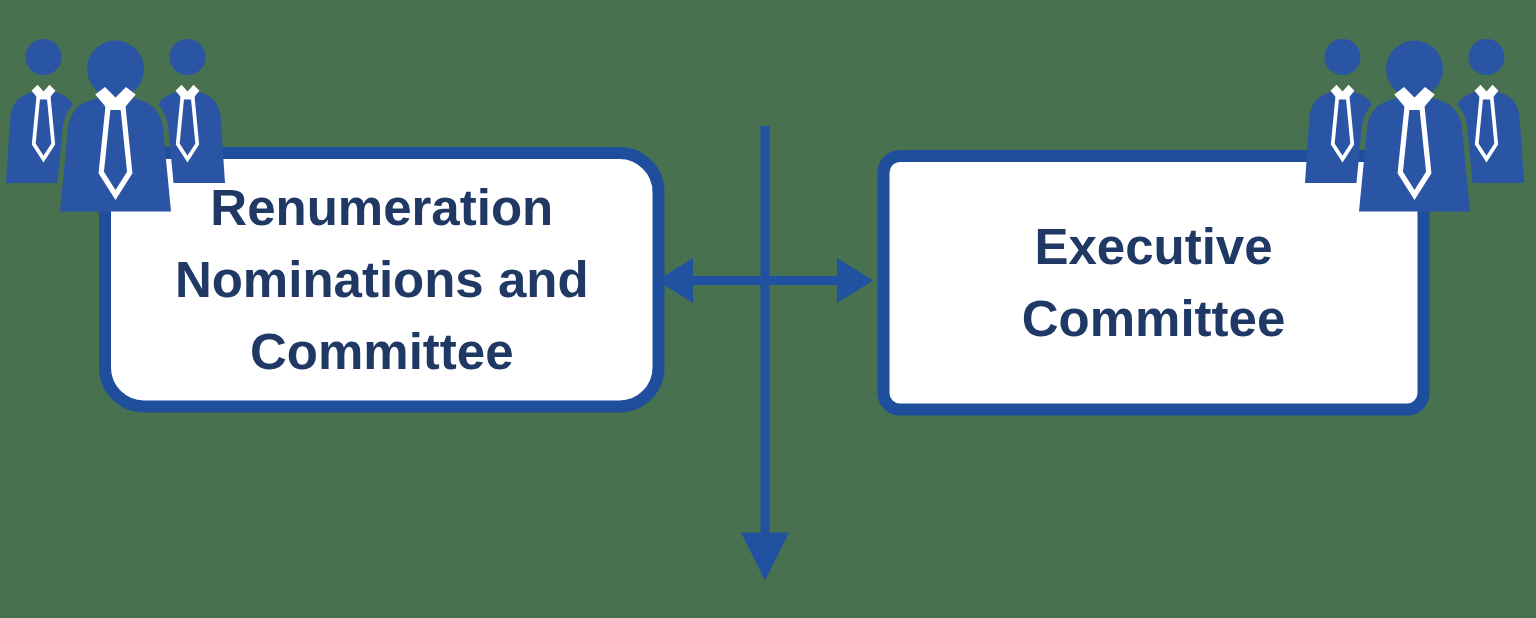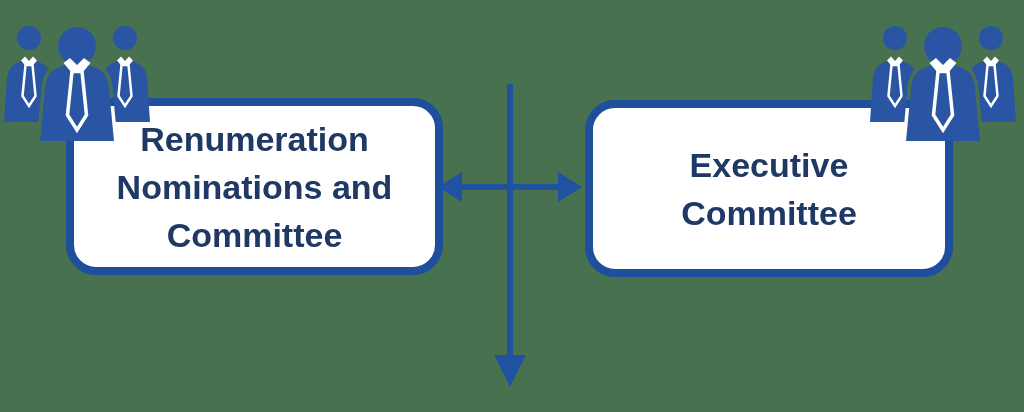--- a/index.html
+++ b/index.html
@@ -19,21 +19,21 @@
     background: #FFFFFF;
     border: 8px solid #1E4E9C;
     border-radius: 30px;
     display: flex;
     flex-direction: column;
     align-items: center;
     justify-content: center;
     text-align: center;
   }
   .box-left  { left: 66px;  top: 98px;  width: 377px; height: 177px; }
-  .box-right { left: 585px; top: 100px; width: 368px; height: 177px; }
+  .box-right { left: 585px; top: 100px; width: 368px; height: 177px; border-radius: 15px; }
   .box-line {
     color: #1F3864;
     font-size: 34px;
     font-weight: bold;
     line-height: 48px;
     white-space: nowrap;
   }
   
   .v-shaft {
     position: absolute; left: 507px; top: 84px;

